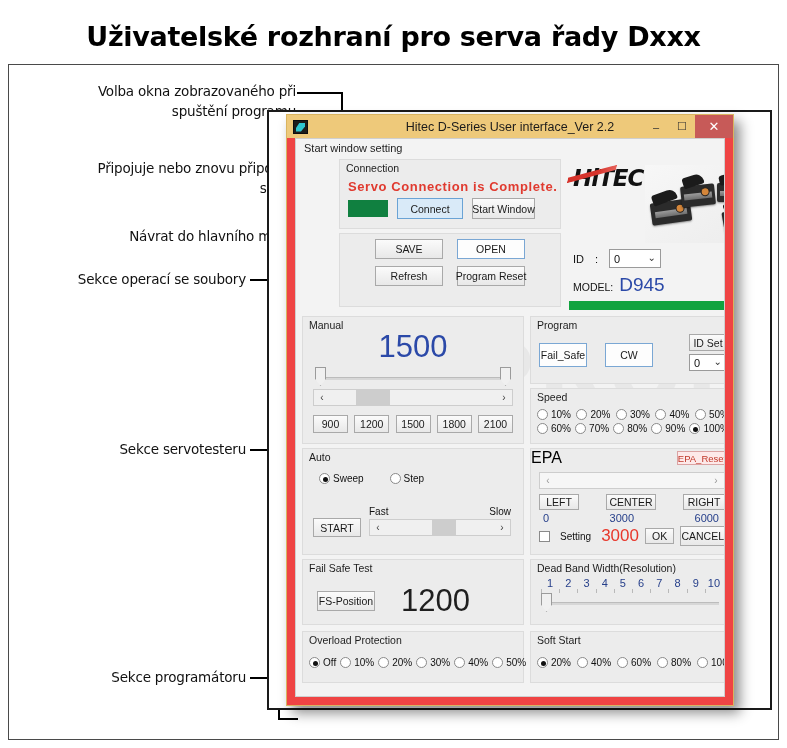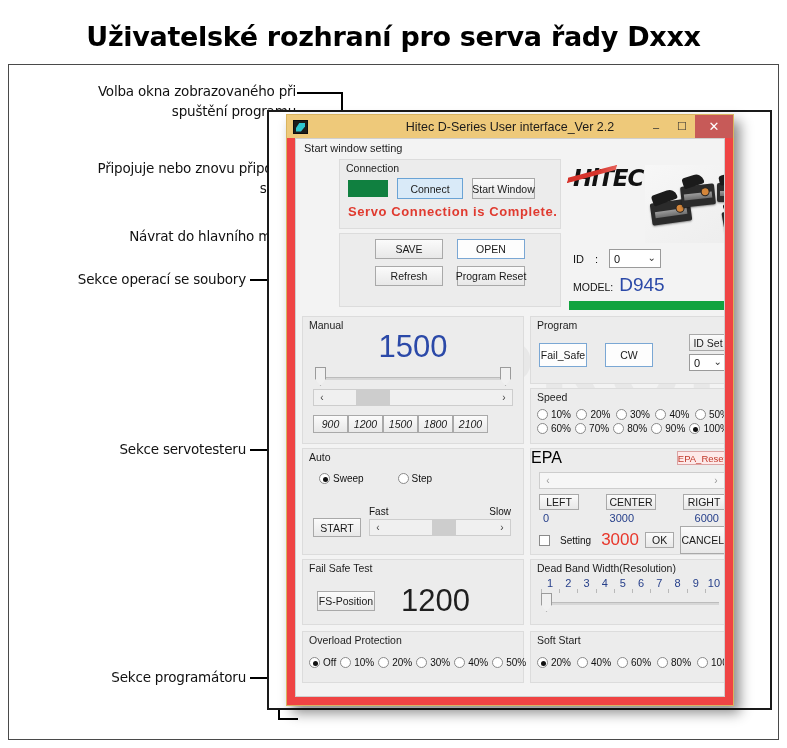--- a/index.html
+++ b/index.html
@@ -328,26 +328,26 @@
     </div>
 
     <div id="body-area">
 
       <div style="display:flex; gap:8px; align-items:flex-start;margin-left:37px;">
 
         <div style="width:222px; flex:0 0 222px;">
 
           <div class="grp" style="height:70px;">
             <div class="cap">Connection</div>
+            <div id="conn-msg" style="padding:5px 0 0 8px;">Servo Connection is Complete.</div>
             <div style="display:flex; align-items:center; gap:9px; padding:4px 0 0 8px;">
               <div id="conn-led"></div>
               <div class="btn bluebd" style="width:66px; height:21px;">Connect</div>
               <div class="btn" style="width:63px; height:21px;">Start Window</div>
             </div>
-            <div id="conn-msg" style="padding:5px 0 0 8px;">Servo Connection is Complete.</div>
           </div>
 
           <div class="grp" style="height:74px;">
             <div style="display:flex; gap:14px; justify-content:center; padding-top:5px;">
               <div class="btn" style="width:68px; height:20px;">SAVE</div>
               <div class="btn white" style="width:68px; height:20px;">OPEN</div>
             </div>
             <div style="display:flex; gap:14px; justify-content:center; padding-top:7px;">
               <div class="btn" style="width:68px; height:20px;">Refresh</div>
               <div class="btn" style="width:68px; height:20px;">Program Reset</div>
@@ -422,32 +422,32 @@
               <div class="thumb" style="position:absolute; left:0px; top:0px;"></div>
               <div class="thumb" style="position:absolute; right:0px; top:0px;"></div>
             </div>
 
             <div class="scroll" style="margin:0 10px;">
               <div class="arw">‹</div>
               <div class="grip" style="left:42px;"></div>
               <div class="arw" style="margin-left:auto;">›</div>
             </div>
 
-            <div id="manual-presets" style="display:flex; justify-content:flex-start; padding:9px 10px 0 10px;font-style:italic;">
+            <div id="manual-presets" style="display:flex; justify-content:space-between; padding:9px 10px 0 10px;">
                 <div class="btn" style="width: 35px; height: 18px;">900</div>
                 <div class="btn" style="width: 35px; height: 18px;">1200</div>
                 <div class="btn" style="width: 35px; height: 18px;">1500</div>
                 <div class="btn" style="width: 35px; height: 18px;">1800</div>
                 <div class="btn" style="width: 35px; height: 18px;">2100</div>
               </div>
           </div>
 
           <div class="grp" style="height:107px;">
             <div class="cap">Auto</div>
-            <div id="auto-modes" style="display:flex; gap:34px; padding:10px 0 0 16px;">
+            <div id="auto-modes" style="display:flex; gap:26px; padding:10px 0 0 16px;">
                 <span class="rad">
                   <span class="dot on"></span>
                   <span>Sweep</span>
                 </span>
                 <span class="rad">
                   <span class="dot"></span>
                   <span>Step</span>
                 </span>
               </div>
             <div style="display:flex; justify-content:space-between; padding:22px 12px 0 66px; font-size:10px; color:#111;">
@@ -560,21 +560,21 @@
             <div style="display:flex; justify-content:space-between; padding:2px 14px 0 12px;">
               <span class="epa-num">0</span>
               <span class="epa-num">3000</span>
               <span class="epa-num">6000</span>
             </div>
             <div style="display:flex; align-items:center; padding:2px 8px 0 8px; gap:6px;">
               <span class="chk"></span>
               <span style="font-size:10px; color:#111;">Setting</span>
               <span class="epa-val" style="margin-left:4px;">3000</span>
               <div class="btn" style="width:38px; height:16px; margin-left:auto;">OK</div>
-              <div class="btn" style="width:46px; height:28px;text-align:center;">CANCEL</div>
+              <div class="btn" style="width:46px; height:20px;text-align:center;">CANCEL</div>
             </div>
           </div>
 
           <div class="grp" style="height:66px;">
             <div class="cap">Dead Band Width(Resolution)</div>
             <div id="dbw-nums" class="dbw-nums" style="padding:3px 10px 0 10px;">
                 <span style="flex: 1 1 0%; text-align: center;">1</span>
                 <span style="flex: 1 1 0%; text-align: center;">2</span>
                 <span style="flex: 1 1 0%; text-align: center;">3</span>
                 <span style="flex: 1 1 0%; text-align: center;">4</span>

